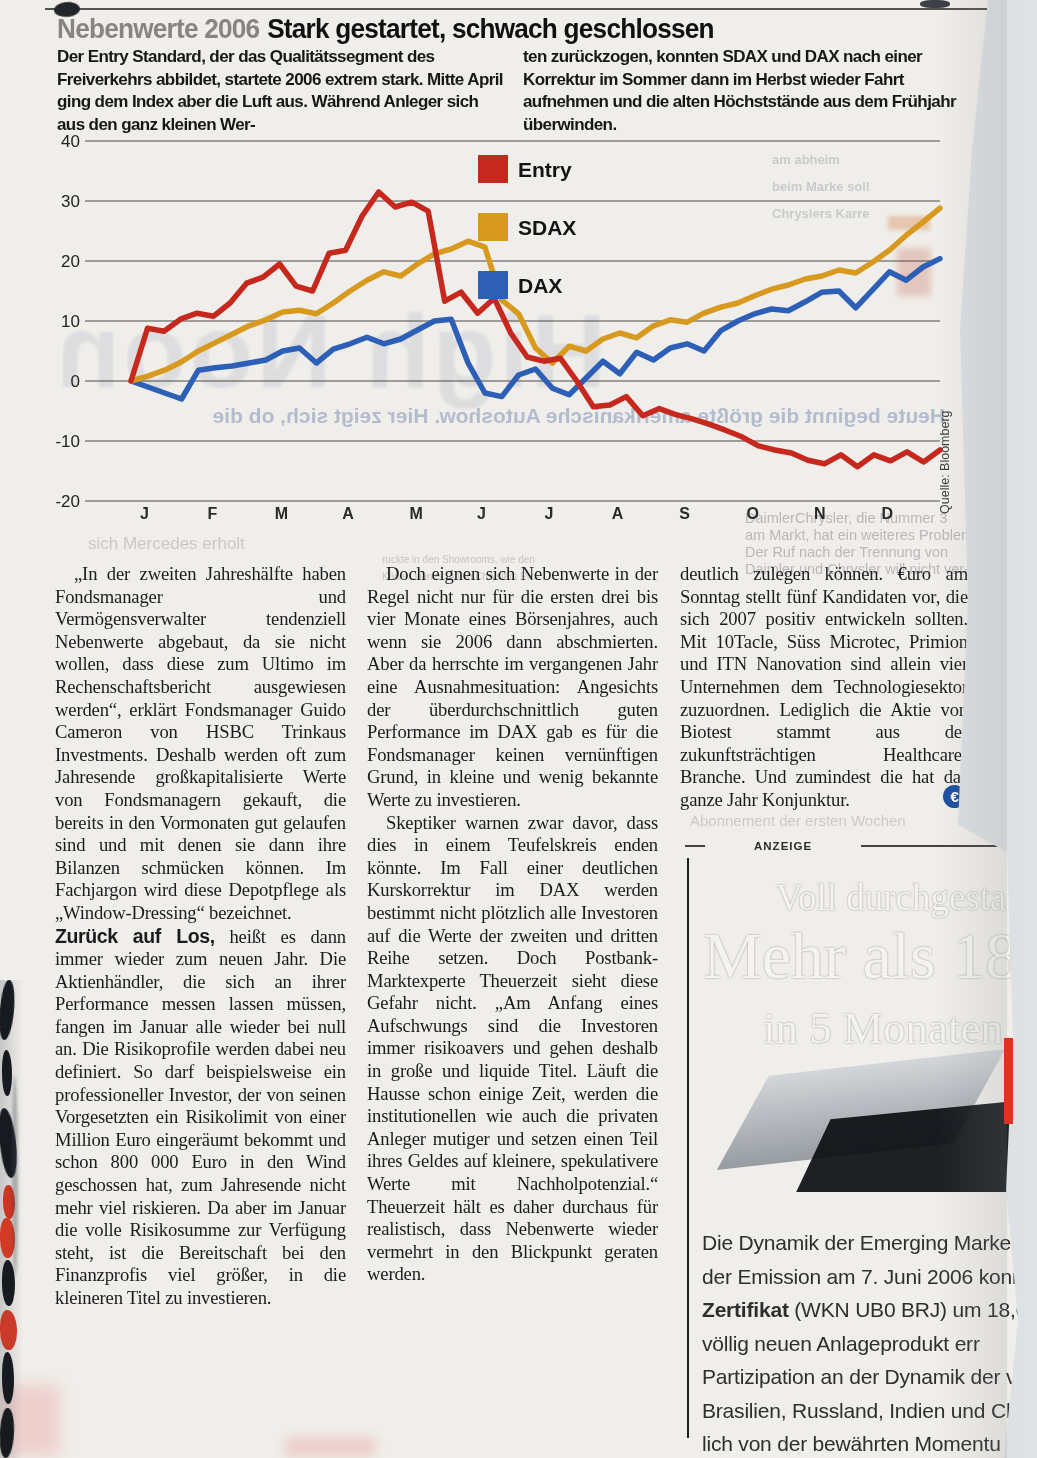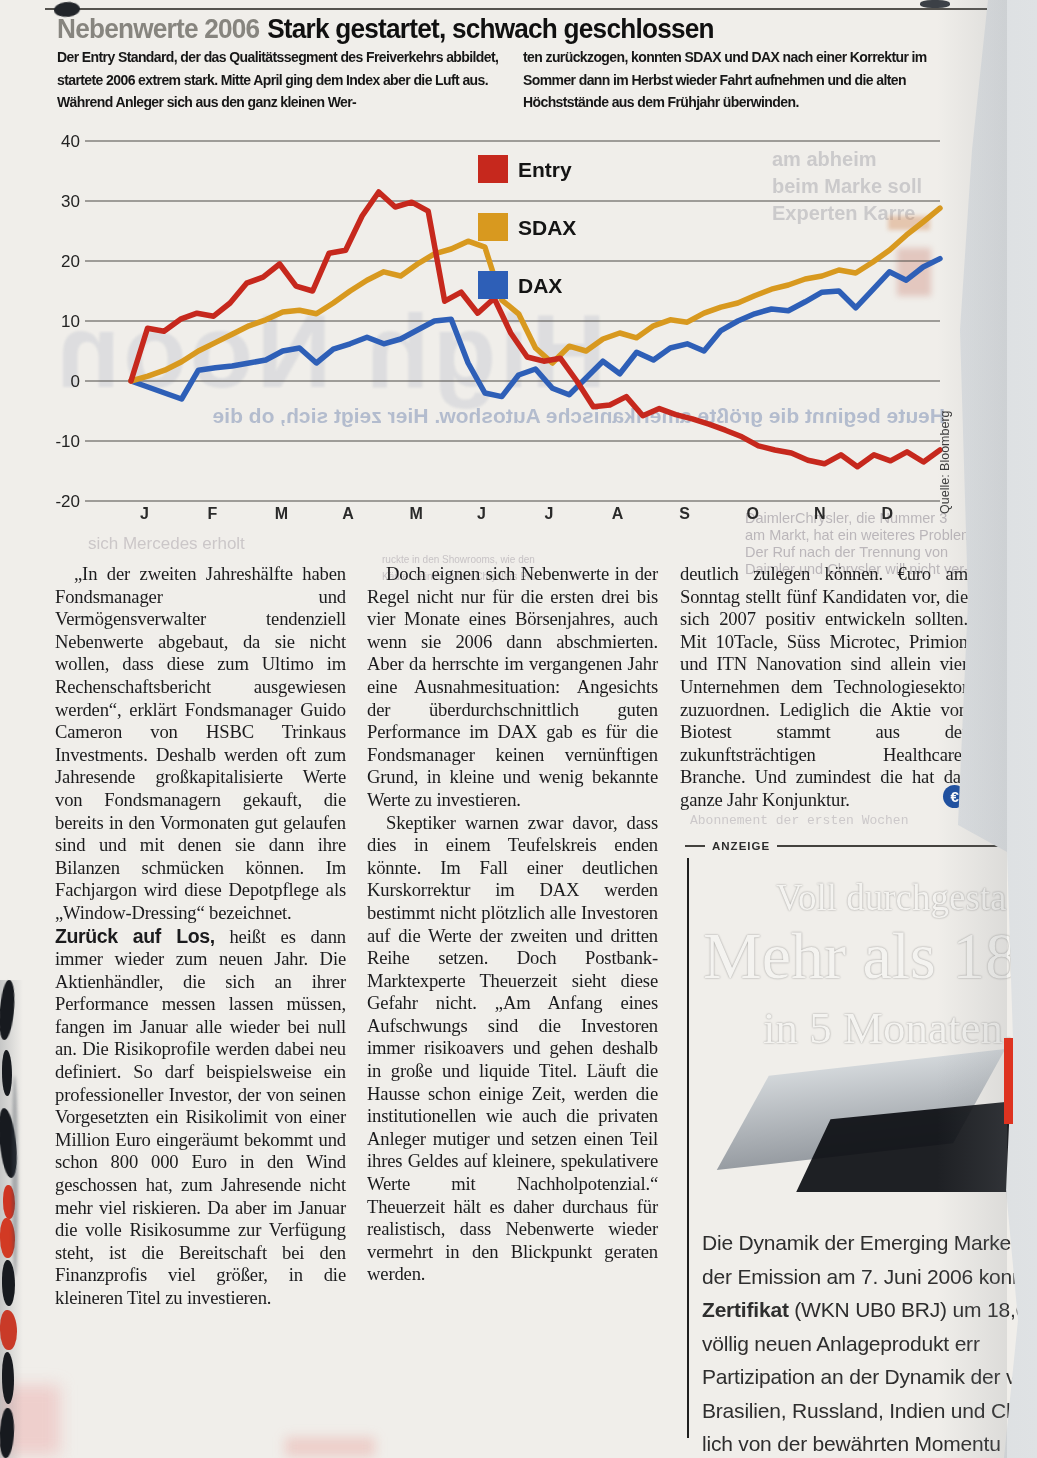--- a/index.html
+++ b/index.html
@@ -20,47 +20,47 @@
 
   .top-rule{position:absolute;left:45px;top:8px;width:942px;height:2px;background:#54524e;}
   .ink-blob-tl{position:absolute;left:54px;top:2px;width:26px;height:15px;background:#22252a;border-radius:50% 60% 50% 60%;transform:rotate(-8deg);filter:blur(.4px);}
   .ink-blob-tr{position:absolute;left:920px;top:0px;width:30px;height:8px;background:#3c4046;border-radius:40%;filter:blur(.5px);}
 
   .header{position:absolute;left:57px;top:14px;width:900px;font-weight:700;font-size:27px;letter-spacing:-.8px;transform:scaleX(.97);transform-origin:left;white-space:nowrap;}
   .kicker{color:#87857f;}
   .headline{color:#101010;margin-left:8px;}
 
   .intro{position:absolute;left:57px;top:46px;display:flex;width:905px;}
-  .intro div{font-weight:700;font-size:14px;line-height:22.5px;letter-spacing:-.6px;color:#171717;}
+  .intro div{font-weight:700;font-size:17px;line-height:22.5px;letter-spacing:-.6px;color:#171717;}
   .intro .l{width:450px;}
   .intro .r{width:437px;margin-left:16px;}
 
   
   .ghost{position:absolute;z-index:1;pointer-events:none;}
   .g-highnoon{left:-30px;top:292px;width:720px;text-align:center;font-weight:700;font-size:104px;letter-spacing:3px;color:rgba(122,138,166,.16);transform:scaleX(-1);filter:blur(1px);white-space:nowrap;}
   .g-autoshow{left:85px;top:404px;width:860px;font-weight:700;font-size:21px;color:rgba(96,120,168,.42);transform:scaleX(-1);filter:blur(.4px);white-space:nowrap;}
-  .g-margin{left:772px;top:146px;width:180px;font-weight:700;font-size:20px;line-height:27px;color:rgba(148,148,158,.40);filter:blur(.5px);}
+  .g-margin{left:772px;top:146px;width:180px;font-weight:700;font-size:13px;line-height:27px;color:rgba(148,148,158,.40);filter:blur(.5px);}
   .g-under-r{left:745px;top:510px;width:235px;font-size:14.5px;line-height:17px;color:rgba(118,112,126,.44);filter:blur(.4px);}
   .g-under-m{left:382px;top:514px;width:270px;font-size:10px;line-height:17px;color:rgba(132,124,136,.38);filter:blur(.5px);margin-top:37px;}
   .g-under-l{left:88px;top:534px;width:240px;font-size:17px;color:rgba(132,124,136,.34);filter:blur(.5px);}
-  .g-precol3{left:690px;top:813px;width:268px;font-size:13px;line-height:16px;color:rgba(128,122,134,.32);filter:blur(.6px);font-family:Liberation Mono, monospace;}
+  .g-precol3{left:690px;top:813px;width:268px;font-size:15px;line-height:16px;color:rgba(128,122,134,.32);filter:blur(.6px);}
   .smear-a{left:888px;top:216px;width:42px;height:14px;background:rgba(208,122,62,.35);filter:blur(2px);}
   .smear-b{left:897px;top:248px;width:34px;height:48px;background:rgba(188,84,62,.25);filter:blur(3px);}
 
   .chart-wrap{position:absolute;left:52px;top:122px;z-index:2;}
 
   .col{position:absolute;top:563px;width:291px;z-index:2;font-family:"Liberation Serif",serif;font-size:18.6px;line-height:22.6px;letter-spacing:-.15px;color:#1b1b1d;text-align:justify;}
   .col p{margin:0;}
   .col .ind{text-indent:19px;}
   .col1{left:55px;} .col2{left:367px;} .col3{left:680px;width:288px;height:260px;position:absolute;}
   .crosshead{margin-top:21px;}
   .lead{font-family:"Liberation Sans",sans-serif;font-weight:700;font-size:19.5px;letter-spacing:-.4px;}
   .euro-badge{position:absolute;right:2px;top:222px;width:23px;height:23px;border-radius:50%;background:#1d4fa0;color:#fff;font-family:"Liberation Sans",sans-serif;font-weight:700;font-size:15px;line-height:23px;text-align:center;}
 
-  .anzeige-row{position:absolute;left:685px;top:840px;width:342px;display:flex;align-items:center;z-index:2;}
+  .anzeige-row{position:absolute;left:685px;top:840px;width:342px;display:flex;align-items:center;z-index:2;gap:42px;}
   .anzeige-row .rule{height:2px;background:#44423e;}
   .anzeige-row .rl{width:20px;margin-right:7px;}
   .anzeige-row .rr{flex:1;margin-left:7px;}
   .anzeige-label{font-weight:700;font-size:11.5px;letter-spacing:1px;color:#2c2c2c;}
 
   .ad-box{position:absolute;left:687px;top:858px;width:332px;height:580px;border-left:2px solid #1f1f1f;z-index:2;}
   .ad-img{position:absolute;left:2px;top:4px;width:330px;height:330px;overflow:hidden;
      background:
       linear-gradient(115deg, rgba(220,226,232,.55) 0 14%, rgba(220,226,232,0) 15%),
       linear-gradient(103deg,#3a3f47 0 10%,#565c66 10% 24%,#262930 24% 40%,#4c525b 40% 52%,#15171c 52% 68%,#3a3e46 68% 82%,#1e2averaged 82%),
@@ -95,21 +95,21 @@
 <body>
 
 <div class="scan">
   <div class="paper">
 
     <div class="ghost g-highnoon">High Noon</div>
     <div class="ghost g-autoshow">Heute beginnt die größte amerikanische Autoshow. Hier zeigt sich, ob die</div>
     <div class="ghost g-margin">
       <div>am abheim</div>
       <div>beim Marke soll</div>
-      <div>Experten Karre</div>
+      <div>Chryslers Karre</div>
     </div>
     <div class="ghost g-under-r">
       <div>DaimlerChrysler, die Nummer 3</div>
       <div>am Markt, hat ein weiteres Problem</div>
       <div>Der Ruf nach der Trennung von</div>
       <div>Daimler und Chrysler will nicht ver-</div>
     </div>
     <div class="ghost g-under-m">
       <div>ruckte in den Showrooms, wie den</div>
       <div>Käufer seines. Allein Chryslers Pro-</div>

